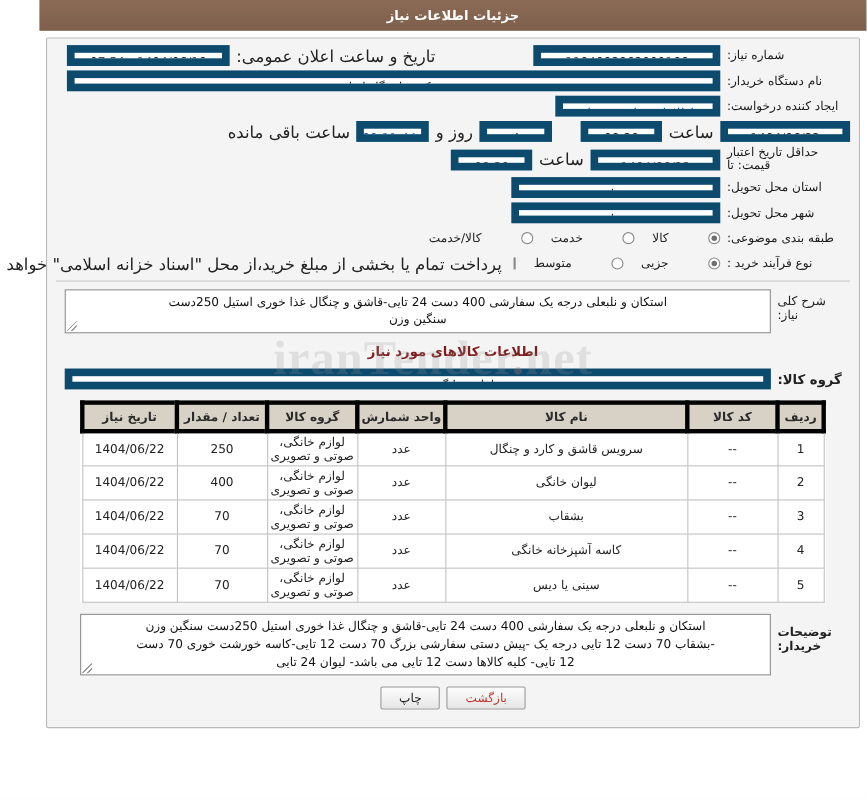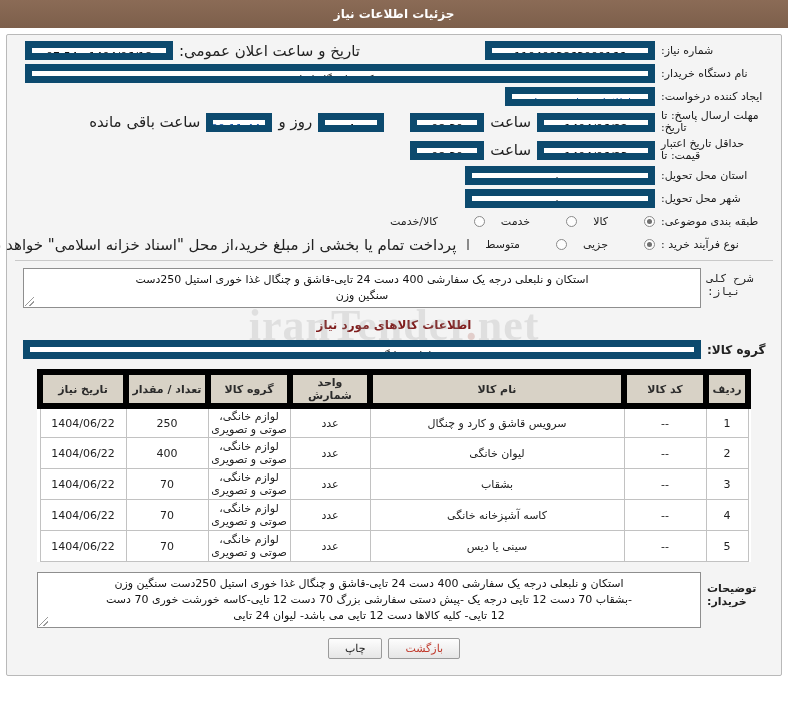--- a/index.html
+++ b/index.html
@@ -5,21 +5,21 @@
   * { box-sizing: border-box; }
   html, body {
     margin: 0; padding: 0;
     width: 788px; height: 726px;
     background: #ffffff;
     font-family: "DejaVu Sans", "Liberation Sans", sans-serif;
     font-size: 11px;
     color: #222;
     direction: rtl;
   }
-  .page { position: relative; width: 788px; height: 726px; overflow: hidden; }
+  .page { position: relative; width: 788px; height: 726px; overflow: hidden; padding-left: 36px; }
 
   
   .titlebar {
     height: 28px;
     background: #8a6a55;
     background: linear-gradient(#8b6b56, #7d5f4b);
     color: #ffffff;
     display: flex;
     align-items: center;
     justify-content: center;
@@ -101,21 +101,21 @@
   }
 
   hr.sep {
     border: 0;
     border-top: 1px solid #c9c9c9;
     margin: 6px 0 7px 0;
   }
 
   
   .desc-row { display: flex; align-items: flex-start; }
-  .desc-lbl { width: 72px; flex: 0 0 72px; text-align: left; padding-left: 6px; padding-top: 4px; font-size: 11px; font-family: Liberation Mono, monospace; }
+  .desc-lbl { width: 72px; flex: 0 0 72px; text-align: left; padding-left: 6px; padding-top: 4px; font-size: 11px; }
   .textarea {
     border: 1px solid #8e8e8e;
     background: #fff;
     min-height: 36px;
     padding: 3px 6px;
     font-size: 11px;
     line-height: 16px;
     position: relative;
     text-align: center;
     color: #111;
@@ -147,21 +147,21 @@
   
   .tbl-wrap { padding: 0 22px; }
   table.items {
     width: 100%;
     border-collapse: collapse;
     font-size: 11px;
     background: #fff;
   }
   table.items th {
     background: #d8d2c6;
-    border: 6px solid #000000;
+    border: 4px solid #000000;
     font-weight: bold;
     font-size: 11px;
     height: 26px;
     color: #2b2b2b;
   }
   table.items td {
     border: 1px solid #c2c2c2;
     text-align: center;
     height: 31px;
     font-size: 11px;
@@ -237,21 +237,20 @@
         <div class="lbl">نام دستگاه خریدار:</div>
         <div class="fld" style="flex:1 1 auto; margin-left:10px;">شرکت ملی گاز ایران</div>
       </div>
 
       <div class="row">
         <div class="lbl">ایجاد کننده درخواست:</div>
         <div class="fld blue" style="width:150px; margin-left:10px;">اطلاعات تماس خریدار</div>
       </div>
 
       <div class="row">
-        <div class="lbl two">مهلت ارسال پاسخ: تا تاریخ:</div>
         <div class="fld" style="width:118px;">1404/06/22</div>
         <div class="mini-lbl">ساعت</div>
         <div class="fld" style="width:74px;">08:30</div>
         <div style="width:26px;"></div>
         <div class="fld" style="width:66px;">4</div>
         <div class="mini-lbl">روز و</div>
         <div class="fld blue" style="width:66px;">00:11:44</div>
         <div class="mini-lbl">ساعت باقی مانده</div>
       </div>
 

